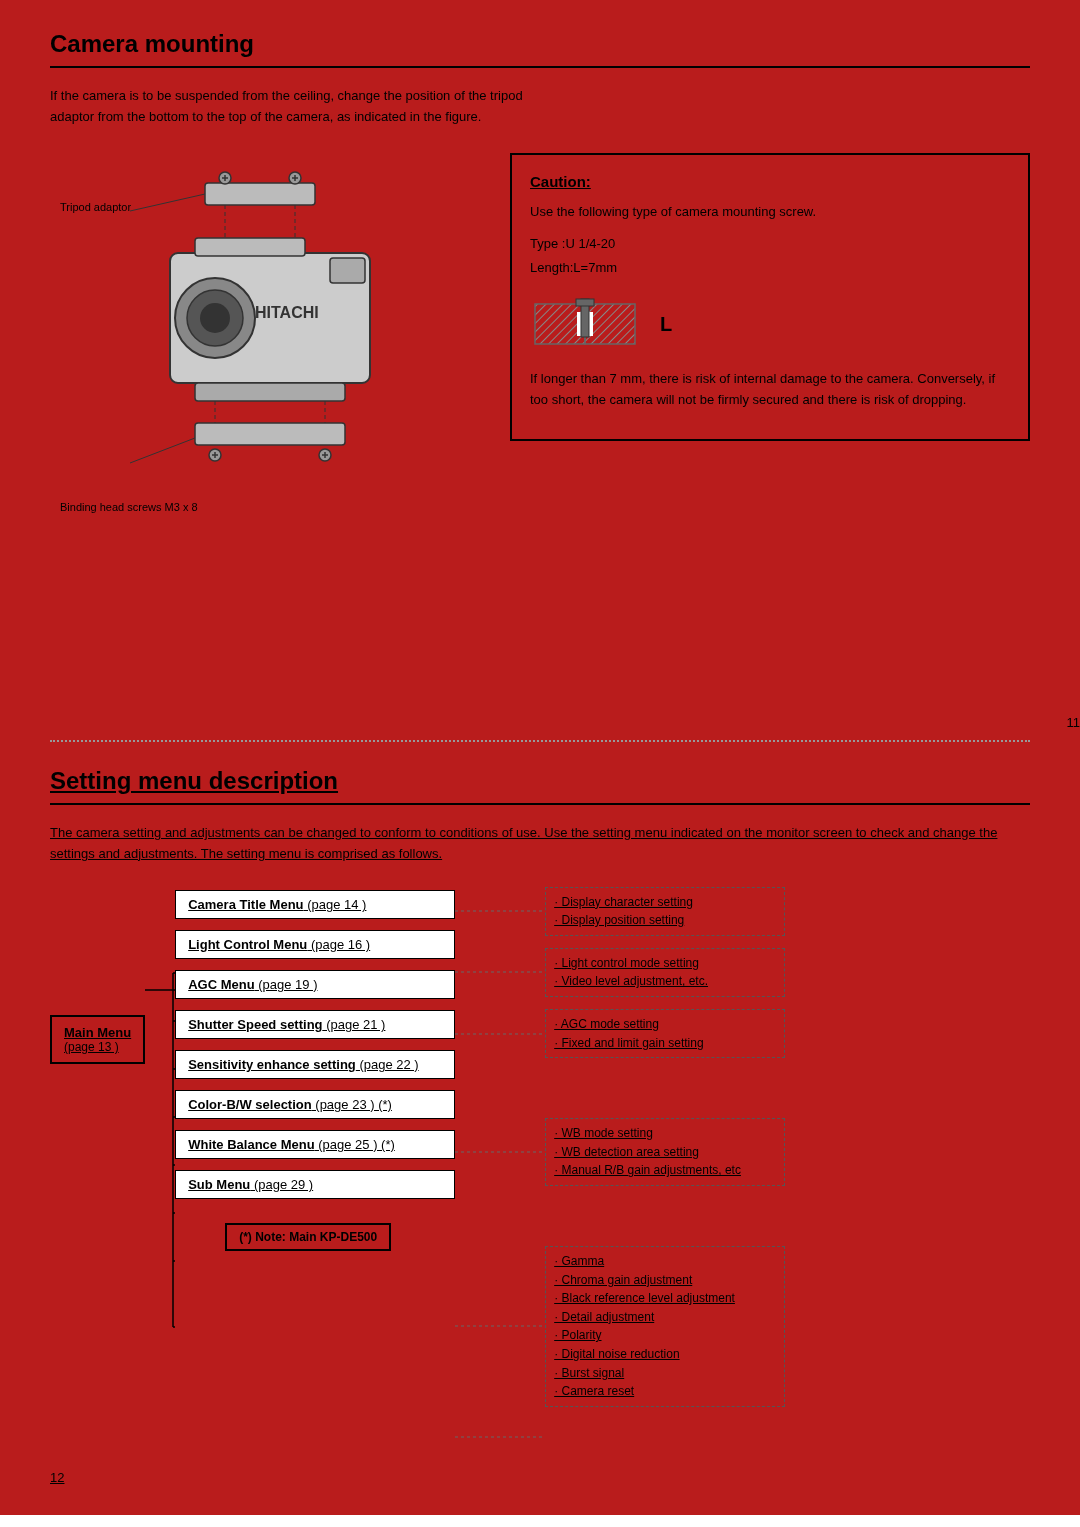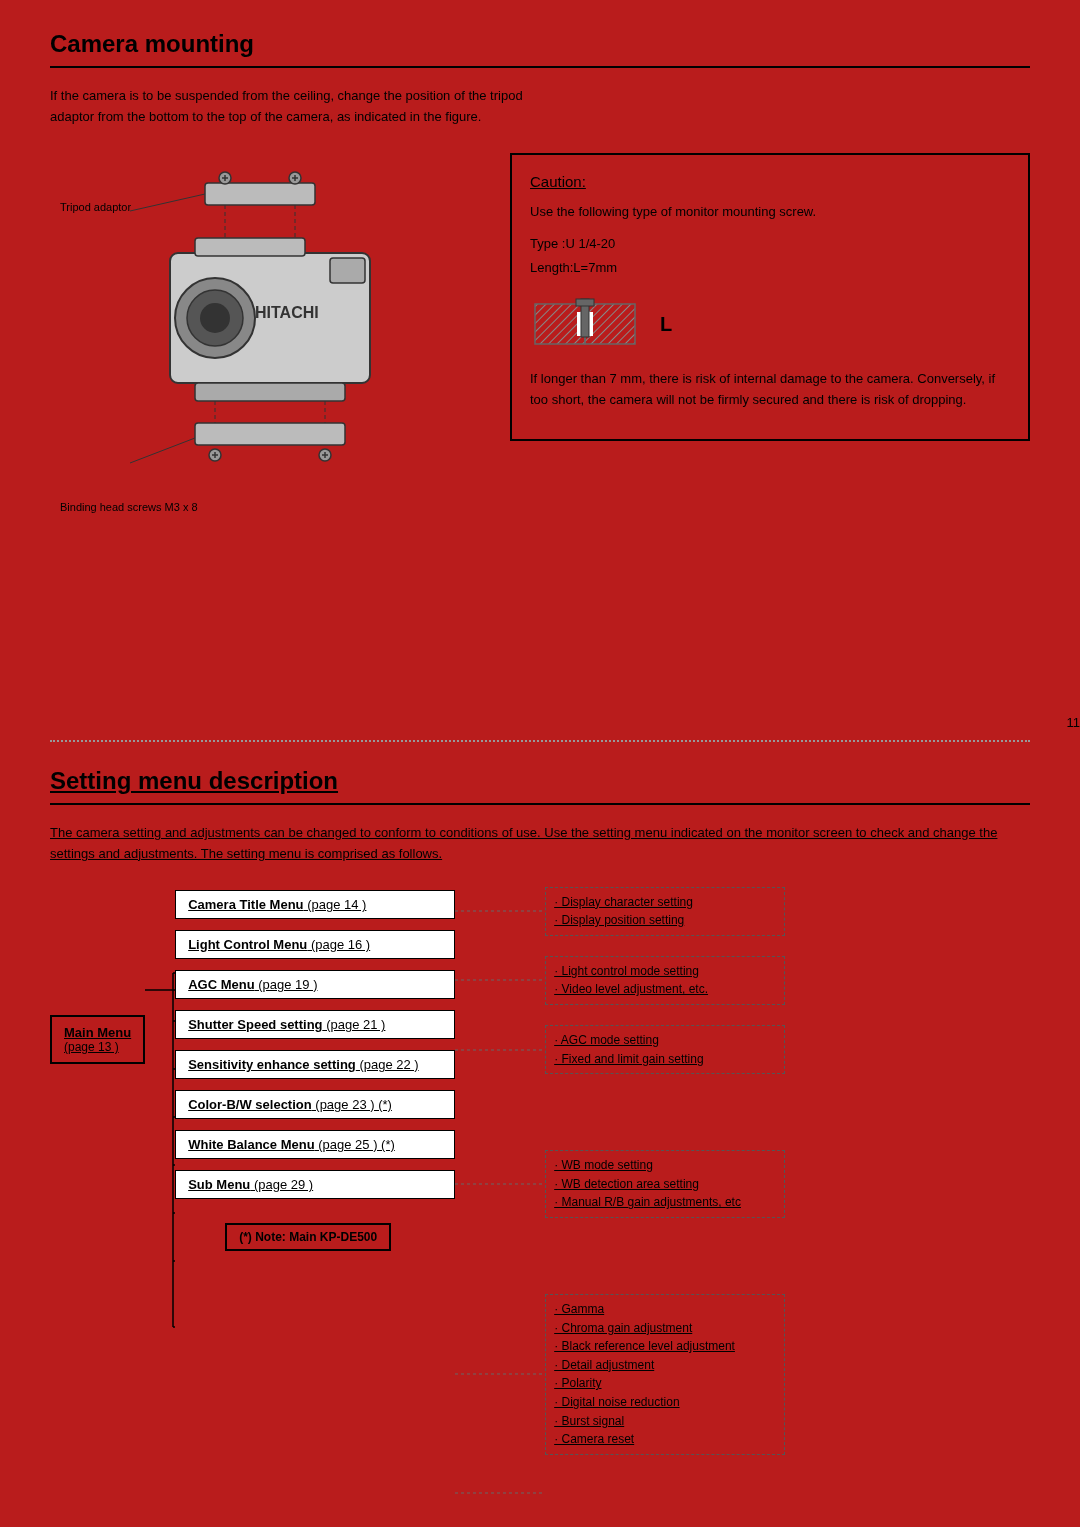--- a/index.html
+++ b/index.html
@@ -59,21 +59,21 @@
 
     .caution-box {
       flex: 1;
       border: 2px solid #000;
       padding: 18px;
       min-height: 280px;
     }
 
     .caution-title {
       font-size: 15px;
-      font-weight: normal;
+      font-weight: bold;
       margin-bottom: 12px;
       text-decoration: underline;
     }
 
     .caution-text {
       font-size: 13px;
       line-height: 1.6;
       margin-bottom: 10px;
     }
 
@@ -264,21 +264,21 @@
           <line x1="275" y1="299" x2="275" y2="305" stroke="#333" stroke-width="1.5"></line>
 
           <line x1="80" y1="58" x2="155" y2="41" stroke="#333" stroke-width="1"></line>
           <line x1="80" y1="310" x2="145" y2="285" stroke="#333" stroke-width="1"></line>
         </svg>
         <span class="binding-label">Binding head screws M3 x 8</span>
       </div>
 
       <div class="caution-box">
         <div class="caution-title">Caution:</div>
-        <p class="caution-text">Use the following type of monitor mounting screw.</p>
+        <p class="caution-text">Use the following type of camera mounting screw.</p>
         <div class="screw-info">
           <div>Type   :U 1/4-20</div>
           <div>Length:L=7mm</div>
         </div>
         <div class="screw-diagram-row">
           <svg class="screw-svg" viewBox="0 0 110 60">
 
             <rect x="5" y="10" width="50" height="40" fill="url(#hatch1)" stroke="#666" stroke-width="1.5"></rect>
             <defs>
               <pattern id="hatch1" patternUnits="userSpaceOnUse" width="6" height="6" patternTransform="rotate(45)">
@@ -388,21 +388,21 @@
           <div class="menu-item-box">
             <strong>Sub Menu</strong> (page 29 )
           </div>
         </div>
 
         <div style="margin-top:8px;">
           <div class="note-box">(*) Note: Main KP-DE500</div>
         </div>
       </div>
 
-      <div style="display:flex; flex-direction:column; gap:20px; margin-left:0; flex-shrink:0;align-items:flex-end;">
+      <div style="display:flex; flex-direction:column; gap:12px; margin-left:0; flex-shrink:0;align-items:flex-end;">
 
         <div style="display:flex; align-items:center;">
           <svg width="90" height="36">
             <line x1="0" y1="18" x2="90" y2="18" stroke="#666" stroke-width="1" stroke-dasharray="3,3"></line>
           </svg>
           <div class="sub-box">· Display character setting<br>· Display position setting</div>
         </div>
 
         <div style="display:flex; align-items:center;">
           <svg width="90" height="36">

